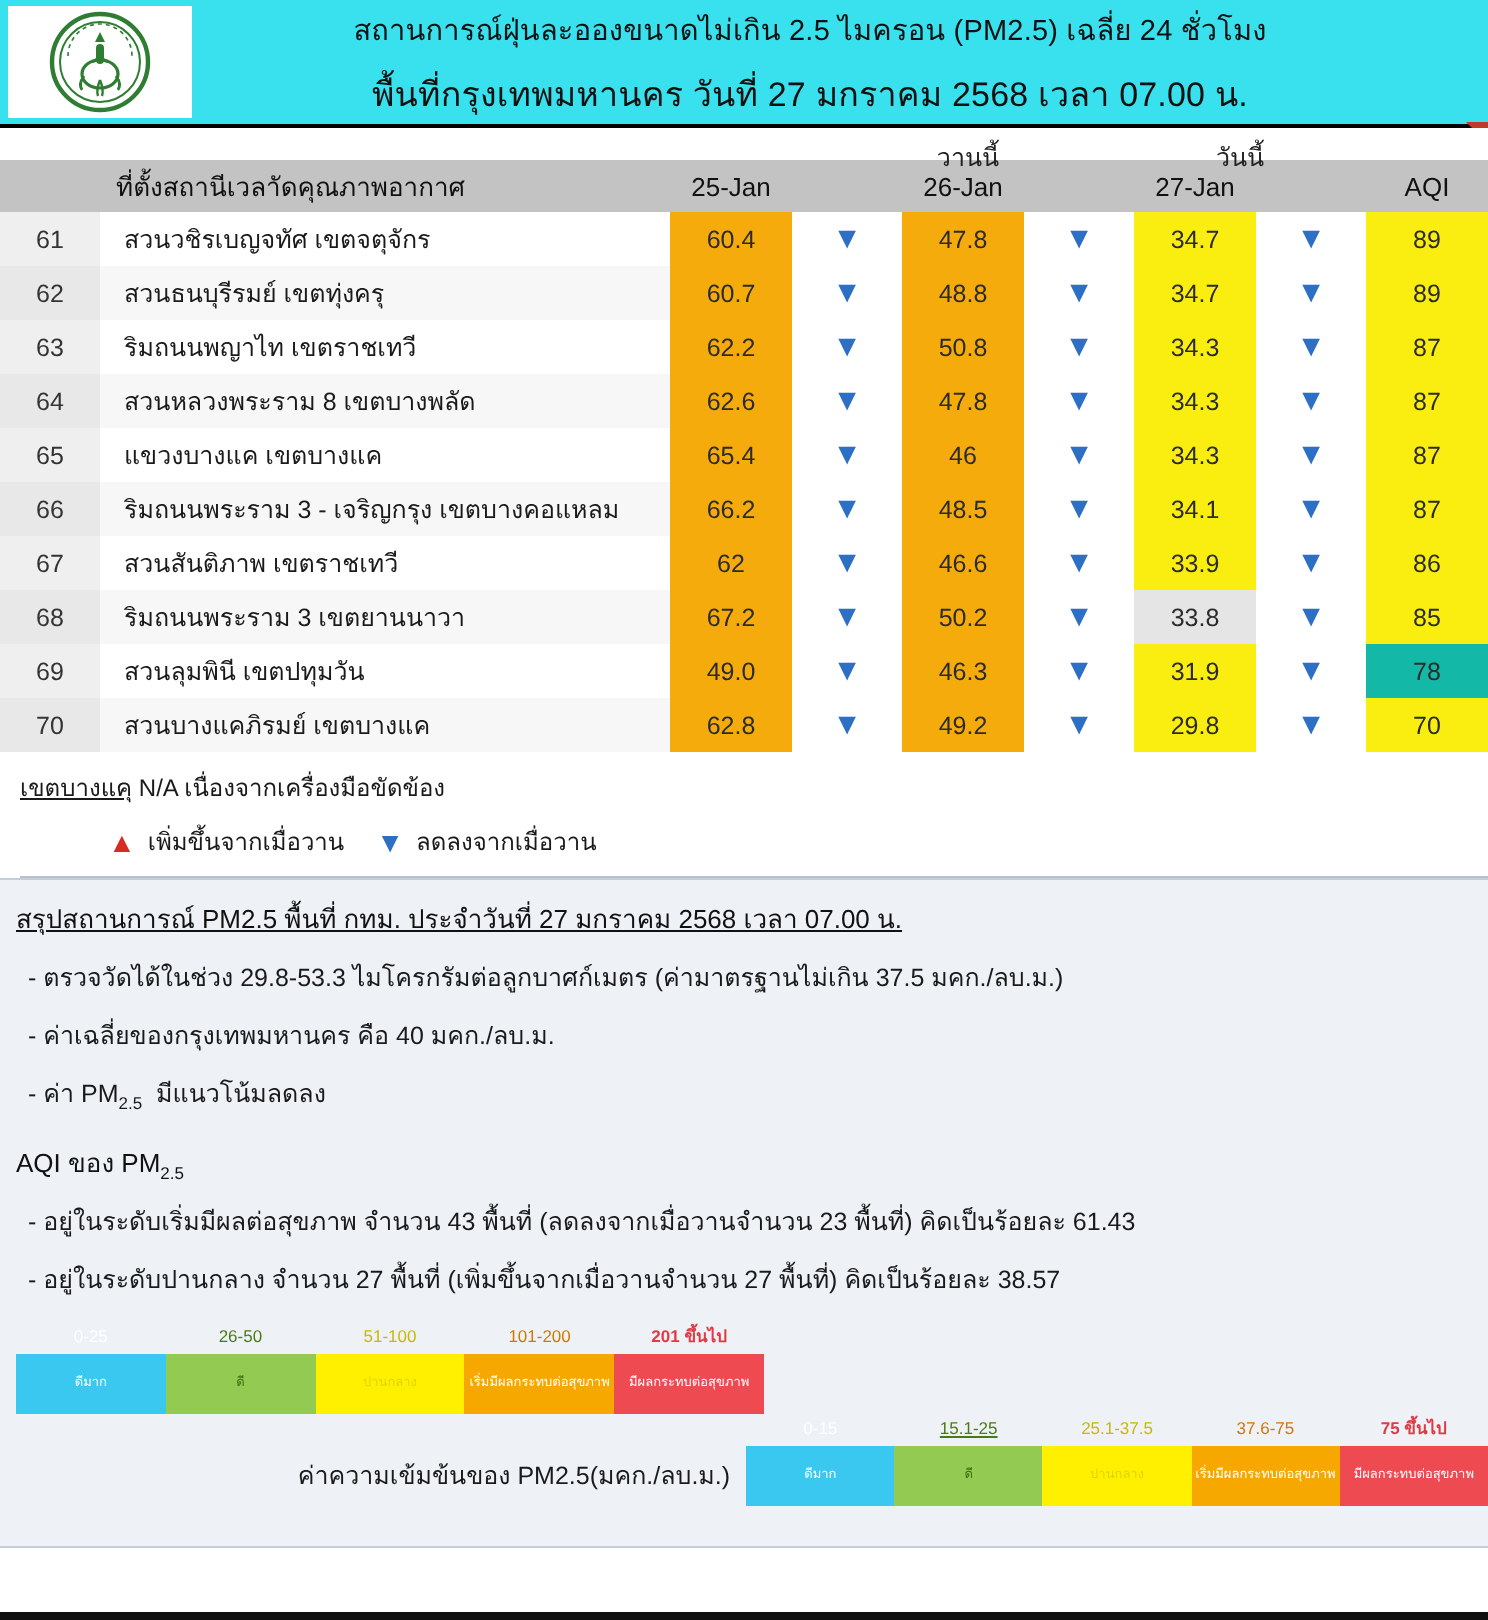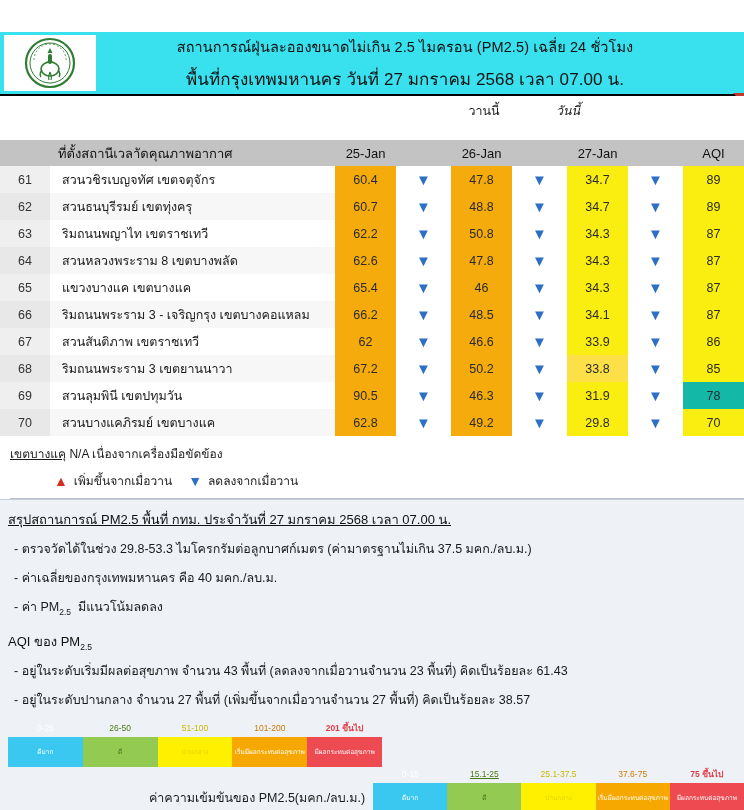--- a/index.html
+++ b/index.html
@@ -11,21 +11,20 @@
     font-size:12px;color:#1a1a1a;
     overflow:hidden;position:relative;
   }
   .page{width:744px;height:810px;position:relative;}
 
   
   .header{
     height:62px;background:#39e0ee;
     display:flex;align-items:stretch;position:relative;
     border-bottom:2px solid #000;
-    margin-top:32px;
   }
   .logo-box{
     width:92px;background:#ffffff;margin:3px 0 3px 4px;
     display:flex;align-items:center;justify-content:center;flex:0 0 auto;
   }
   .logo-svg{display:block;}
   .header-titles{
     flex:1;display:flex;flex-direction:column;align-items:center;justify-content:center;
     padding-right:30px;
   }
@@ -35,27 +34,27 @@
   .title-line2{
     font-size:17px;color:#111;letter-spacing:.1px;white-space:nowrap;
   }
   .corner-triangle{
     position:absolute;right:0;bottom:-10px;width:0;height:0;
     border-left:11px solid transparent;border-top:11px solid #c0392b;
   }
 
   
   .daylabels{
-    height:44px;position:relative;background:#fff;
+    height:16px;position:relative;background:#fff;
   }
   .daylabel{
     position:absolute;top:5px;font-size:12.5px;color:#222;text-align:center;width:80px;
   }
   .daylabel.yesterday{left:444px;}
-  .daylabel.today{left:528px;font-style:italic;}
+  .daylabel.today{left:580px;}
 
   
   table.aqi{
     width:744px;border-collapse:collapse;table-layout:fixed;
   }
   table.aqi col.c-no{width:50px;}
   table.aqi col.c-name{width:285px;}
   table.aqi col.c-val{width:61px;}
   table.aqi col.c-arrow{width:55px;}
   table.aqi col.c-aqi{width:61px;}
@@ -264,28 +263,28 @@
           <td class="arrow-cell"><span class="arrow down">▼</span></td>
           <td class="aqi-cell" style="background: rgb(250, 238, 16);">86</td>
         </tr>
         <tr>
           <td class="no-cell">68</td>
           <td class="name-cell">ริมถนนพระราม 3 เขตยานนาวา</td>
           <td class="val-cell" style="background: rgb(246, 171, 12);">67.2</td>
           <td class="arrow-cell"><span class="arrow down">▼</span></td>
           <td class="val-cell" style="background: rgb(246, 171, 12);">50.2</td>
           <td class="arrow-cell"><span class="arrow down">▼</span></td>
-          <td class="val-cell" style="background: #fde047;">33.8</td>
+          <td class="val-cell" style="background: #e5e5e5;">33.8</td>
           <td class="arrow-cell"><span class="arrow down">▼</span></td>
           <td class="aqi-cell" style="background: rgb(250, 238, 16);">85</td>
         </tr>
         <tr>
           <td class="no-cell">69</td>
           <td class="name-cell">สวนลุมพินี เขตปทุมวัน</td>
-          <td class="val-cell" style="background: rgb(246, 171, 12);">90.5</td>
+          <td class="val-cell" style="background: rgb(246, 171, 12);">49.0</td>
           <td class="arrow-cell"><span class="arrow down">▼</span></td>
           <td class="val-cell" style="background: rgb(246, 171, 12);">46.3</td>
           <td class="arrow-cell"><span class="arrow down">▼</span></td>
           <td class="val-cell" style="background: rgb(250, 238, 16);">31.9</td>
           <td class="arrow-cell"><span class="arrow down">▼</span></td>
           <td class="aqi-cell" style="background: #14b8a6; margin-left: 48px;">78</td>
         </tr>
         <tr>
           <td class="no-cell">70</td>
           <td class="name-cell">สวนบางแคภิรมย์ เขตบางแค</td>

